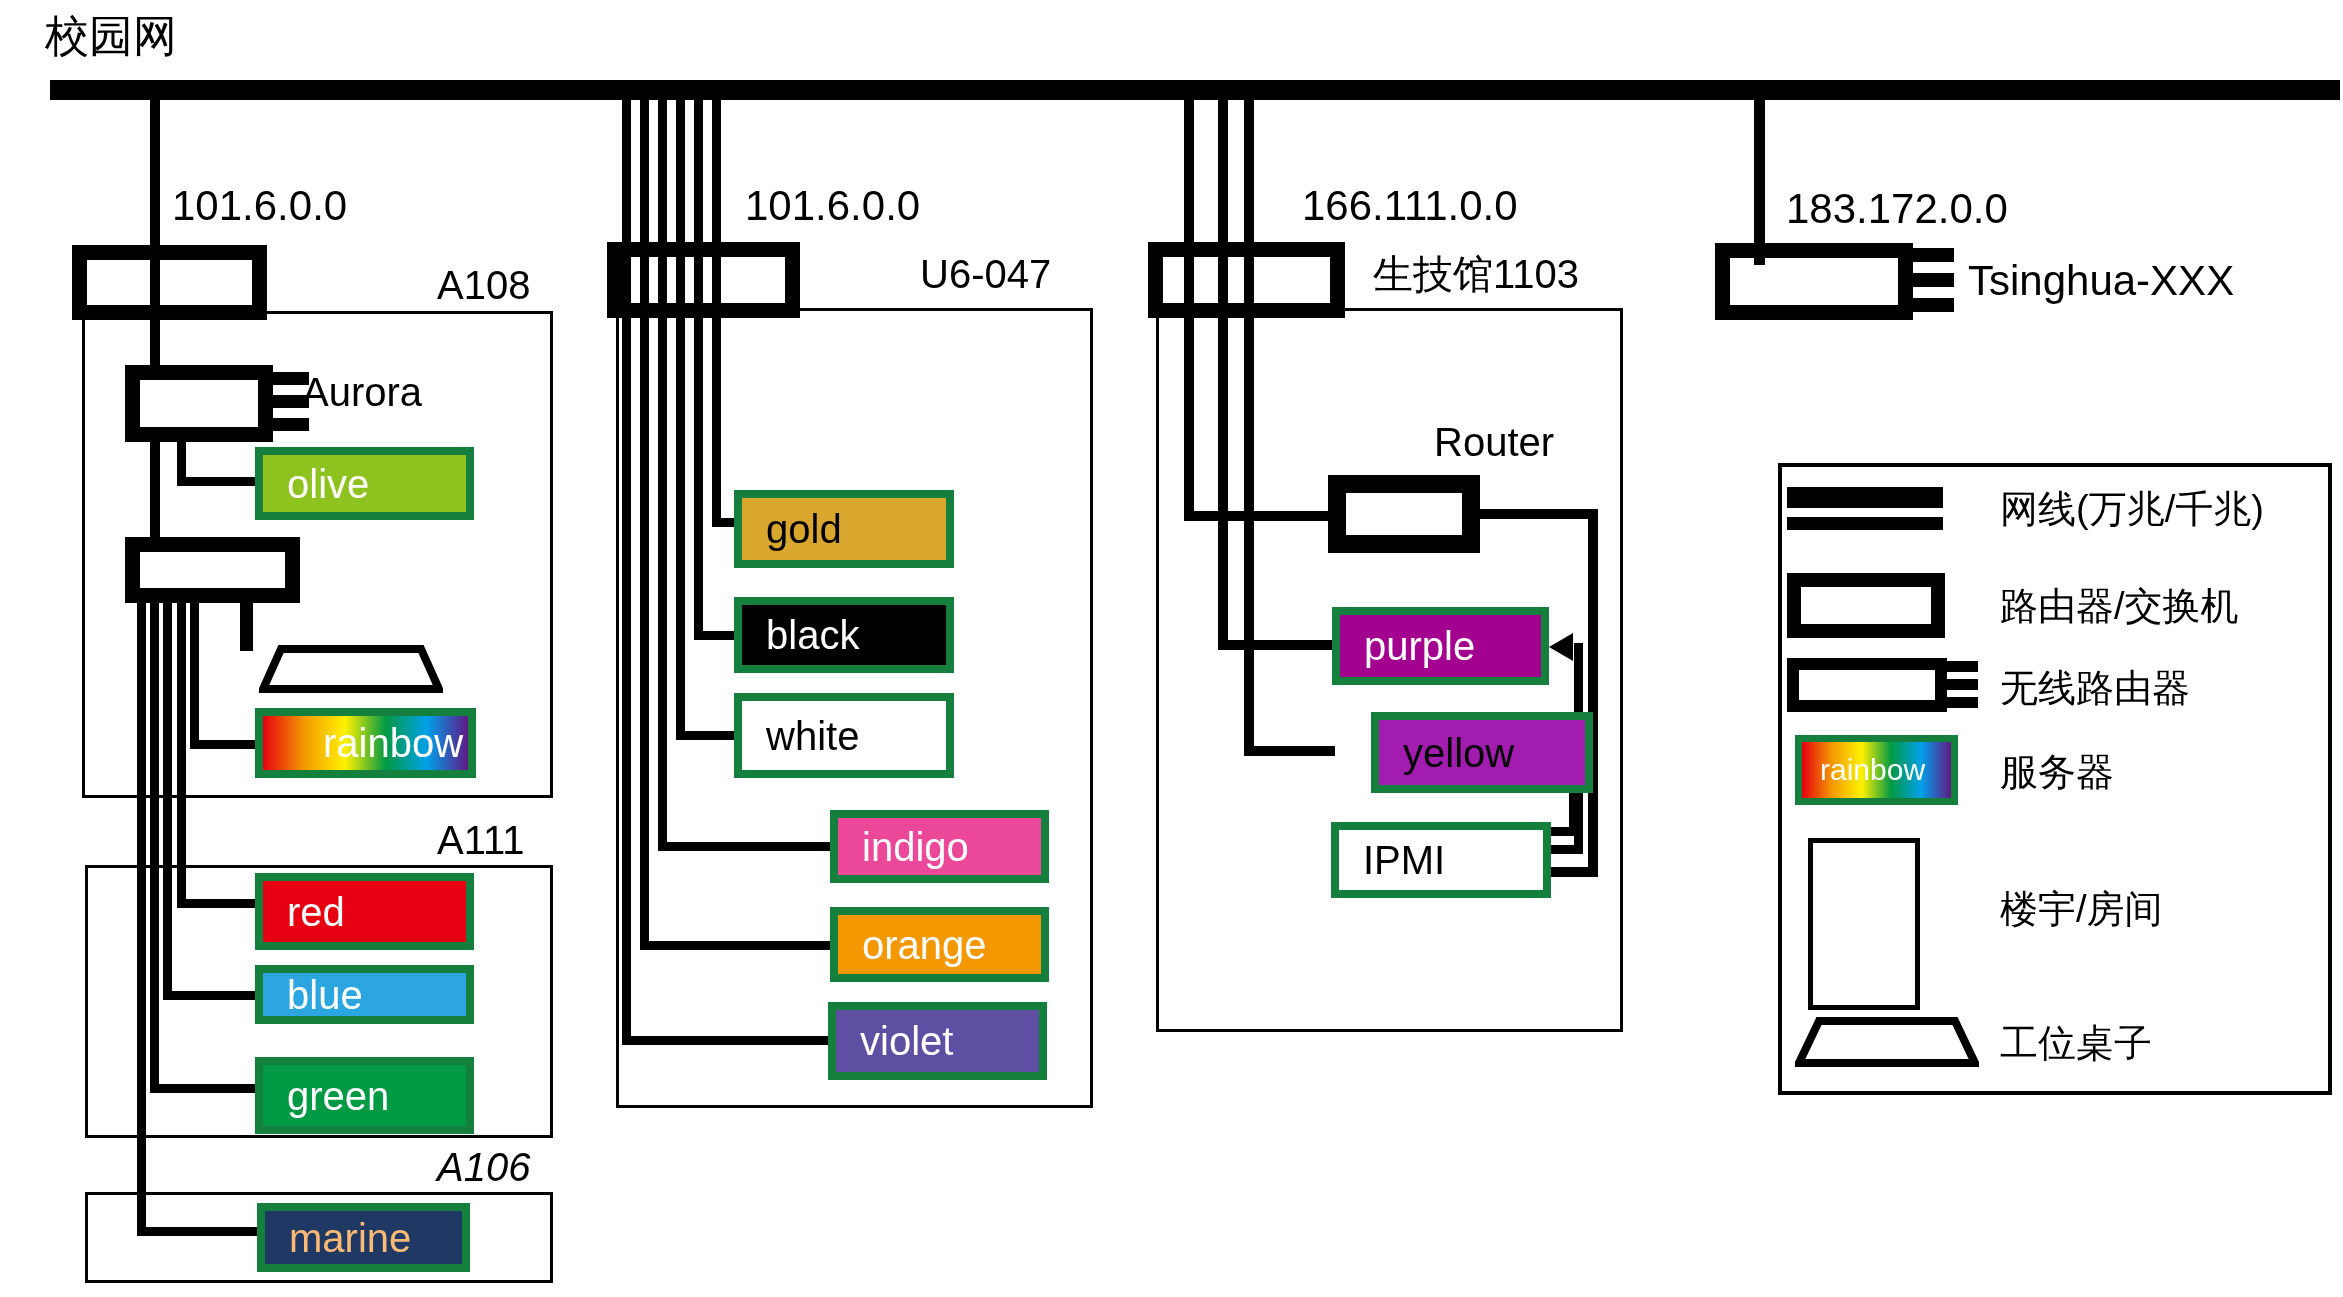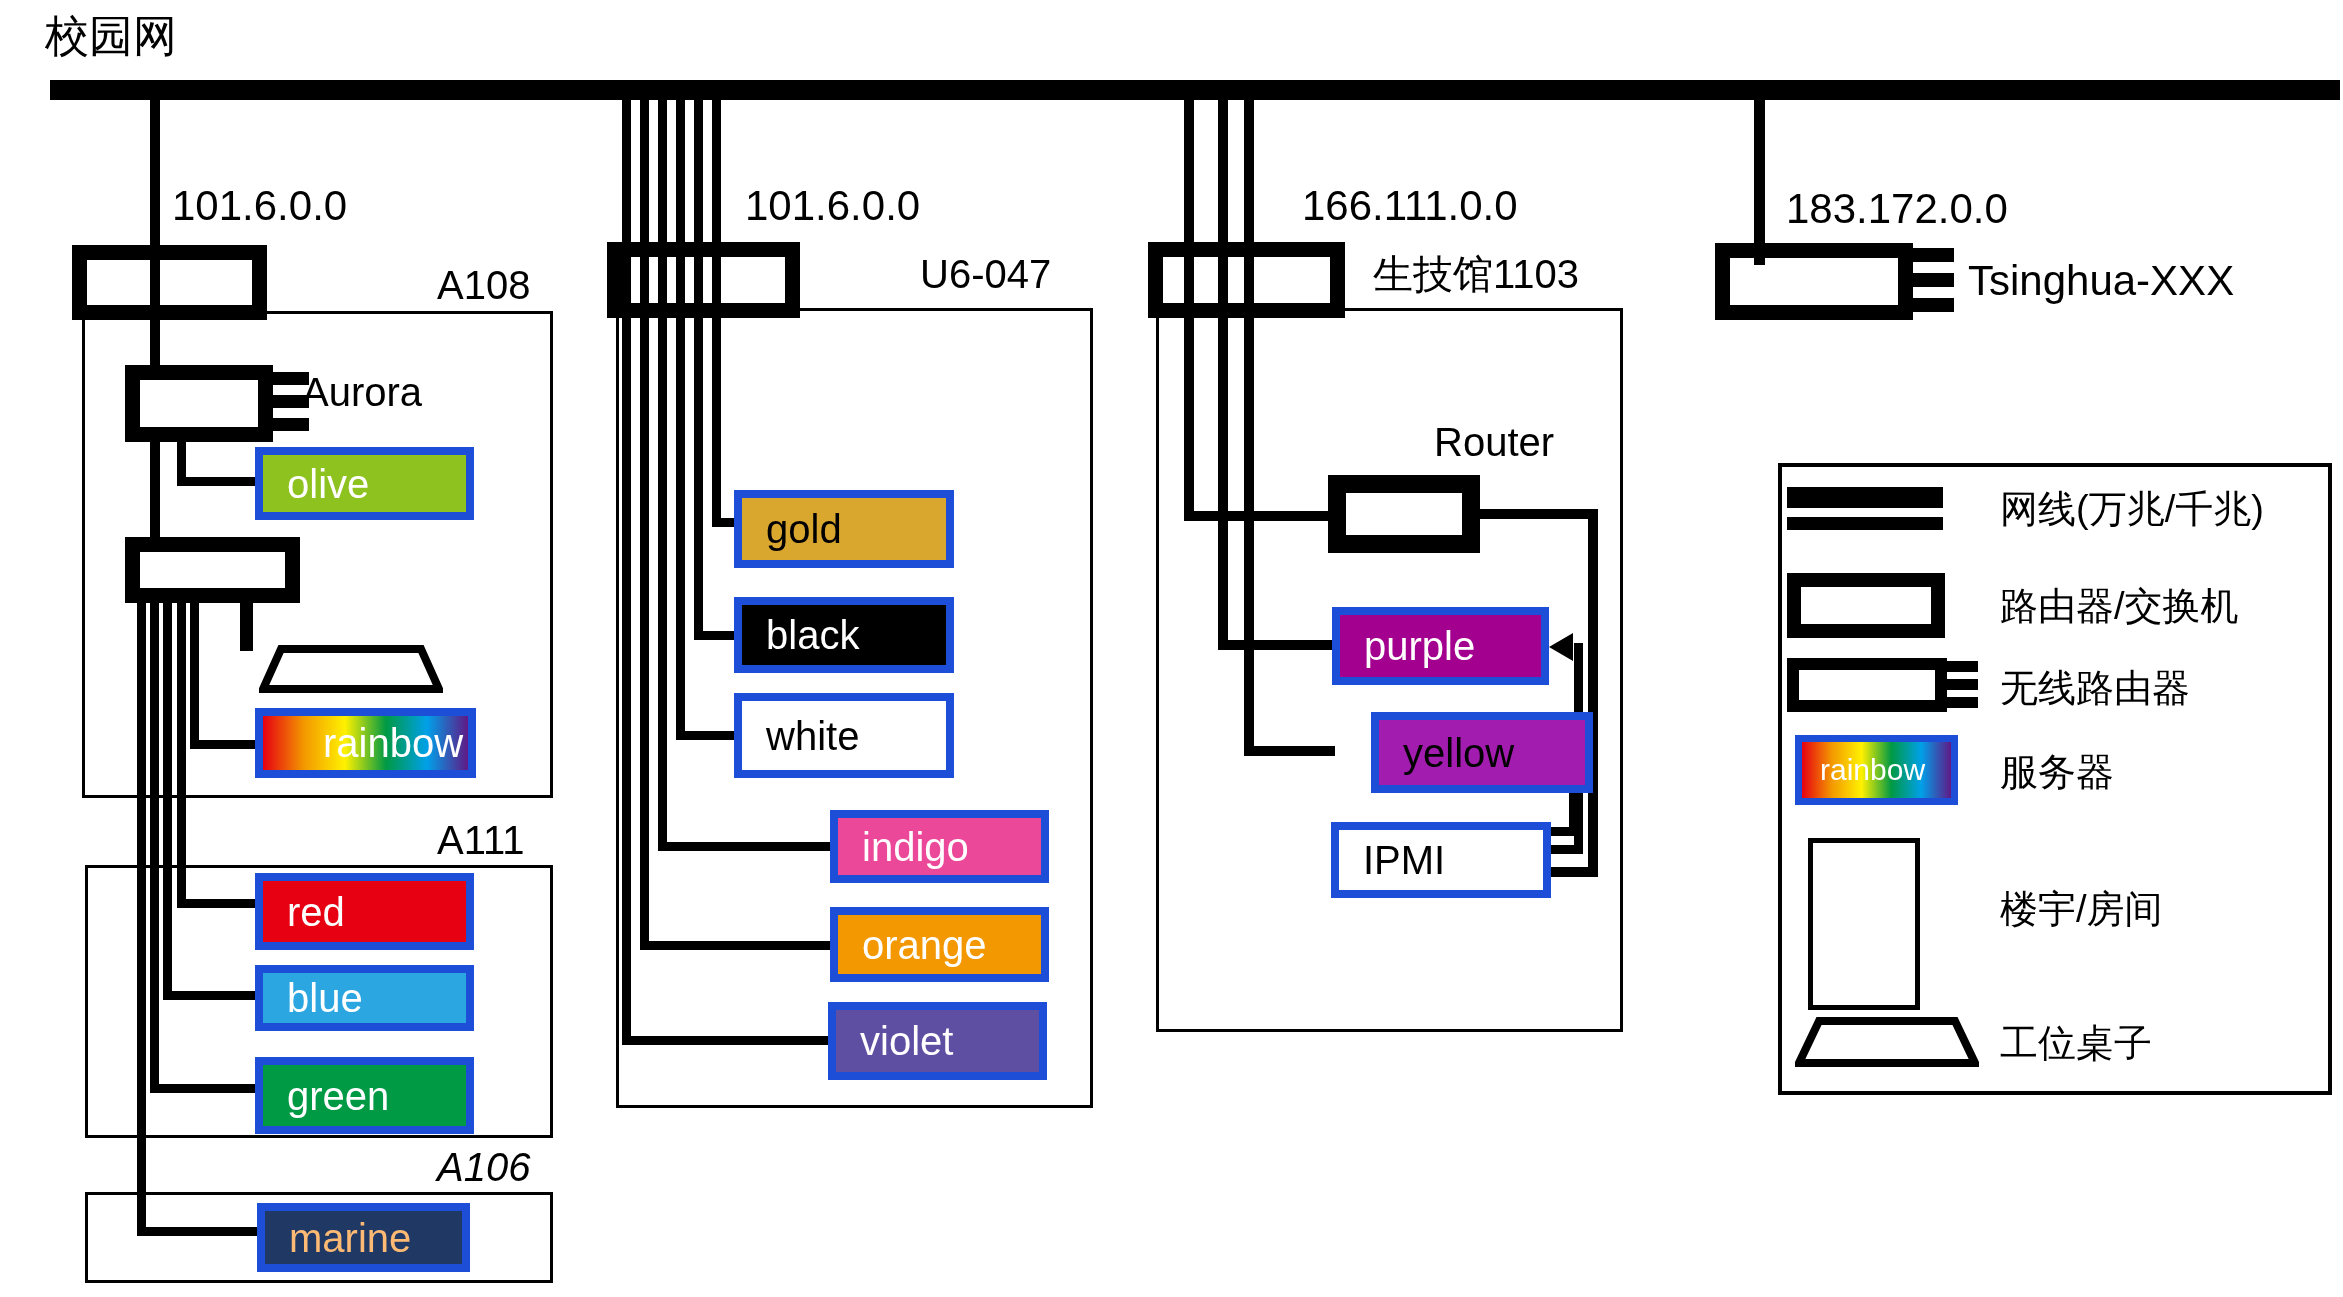--- a/index.html
+++ b/index.html
@@ -1,21 +1,21 @@
 <!DOCTYPE html>
 <html><head>
 <meta charset="utf-8">
 <style>
   html,body{margin:0;padding:0;background:#fff;}
   #canvas{position:relative;width:2343px;height:1297px;background:#fff;overflow:hidden;
           font-family:"Liberation Sans","DejaVu Sans",sans-serif;color:#000;}
   .cable{position:absolute;background:#000;}
   .room{position:absolute;border:3px solid #000;box-sizing:border-box;background:transparent;}
   .router{position:absolute;background:#fff;border:15px solid #000;box-sizing:border-box;}
-  .server{position:absolute;border:8px solid #1d4ed8;box-sizing:border-box;display:flex;align-items:center;
+  .server{position:absolute;border:8px solid #15803d;box-sizing:border-box;display:flex;align-items:center;
           padding-left:24px;font-size:40px;line-height:1;white-space:nowrap;}
   .lbl{position:absolute;white-space:nowrap;font-size:40px;line-height:1.1;}
   .prong{position:absolute;background:#000;}
   .arrow-left{position:absolute;width:0;height:0;border-top:14px solid transparent;
               border-bottom:14px solid transparent;border-right:24px solid #000;}
   .trap{position:absolute;}
 </style>
 </head>
 <body>
 
@@ -114,21 +114,21 @@
 
   <div class="server" style="left: 255px; top: 447px; width: 219px; height: 73px; background: rgb(141, 194, 31); color: rgb(255, 255, 255);">
     <span>olive</span>
     </div>
   <div class="server" style="left: 255px; top: 708px; width: 221px; height: 70px; padding-left: 60px; background: linear-gradient(90deg, rgb(230, 0, 18), rgb(243, 152, 0), rgb(255, 241, 0), rgb(0, 153, 68), rgb(0, 160, 233), rgb(96, 25, 134)); color: rgb(255, 255, 255);">
     <span>rainbow</span>
     </div>
   <div class="server" style="left: 255px; top: 873px; width: 219px; height: 77px; background: rgb(230, 0, 18); color: rgb(255, 255, 255);">
     <span>red</span>
     </div>
-  <div class="server" style="left: 255px; top: 965px; width: 219px; height: 66px; background: rgb(44, 166, 224); color: rgb(255, 255, 255);">
+  <div class="server" style="left: 255px; top: 965px; width: 219px; height: 59px; background: rgb(44, 166, 224); color: rgb(255, 255, 255);">
     <span>blue</span>
     </div>
   <div class="server" style="left: 255px; top: 1057px; width: 219px; height: 77px; background: rgb(0, 153, 68); color: rgb(255, 255, 255);">
     <span>green</span>
     </div>
   <div class="server" style="left: 257px; top: 1203px; width: 213px; height: 69px; background: rgb(31, 56, 100); color: #fdba74;">
     <span>marine</span>
     </div>
 
   <div class="server" style="left: 734px; top: 490px; width: 220px; height: 78px; background: rgb(217, 166, 46); color: rgb(0, 0, 0);">

